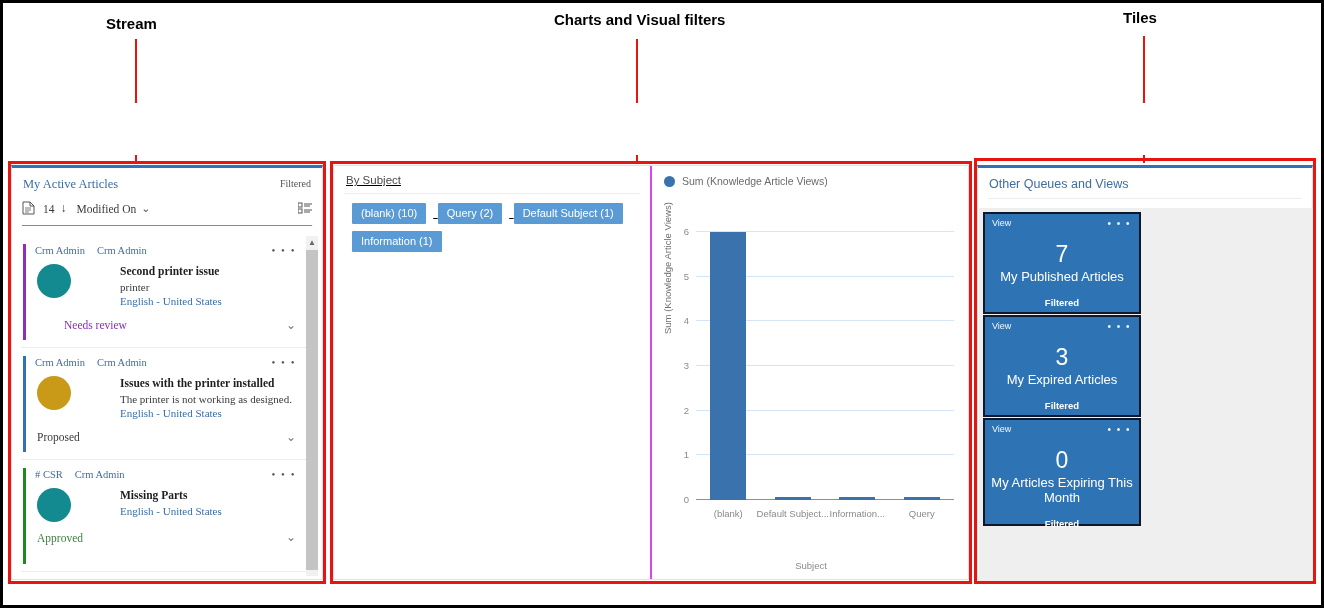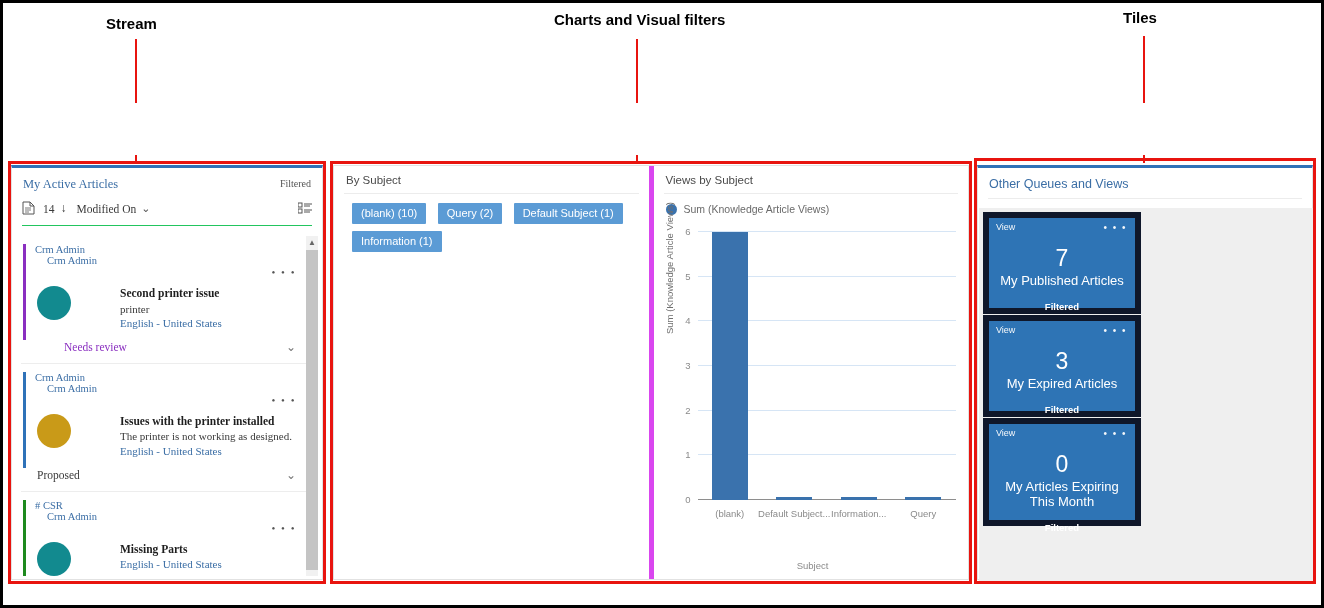--- a/index.html
+++ b/index.html
@@ -153,24 +153,23 @@
     border-bottom: 1px solid #ededed;
     padding: 8px 0 8px 14px;
     min-height: 112px;
   }
   .item-accent {
     position: absolute;
     left: 2px; top: 8px;
     width: 3px; height: 96px;
   }
   .item-head {
-    display: flex; align-items: flex-start;
+    display: flex; align-items: center;
     font-size: 10.5px;
     color: #3b6ea5;
-    flex-direction: column;
   }
   .item-head .owner { margin-left: 0; }
   .item-head .author { margin-left: 12px; }
   .item-head .ellipsis {
     margin-left: auto; margin-right: 10px;
     color: #555; letter-spacing: 1.5px; font-size: 11px;
   }
   .item-body { display: flex; margin-top: 8px; gap: 35px; }
   .avatar {
     width: 34px; height: 34px;
@@ -189,21 +188,21 @@
     display: flex; align-items: center;
     margin-top: 8px; margin-left: 2px;
     font-size: 11.5px;
   }
   .item-foot .chev { margin-left: auto; margin-right: 10px; color:#777; font-size:12px; }
 
   
   #charts { left: 330px; top: 162px; width: 636px; height: 415px; border-top: 1px solid #e2e2e2; }
   .chart-split { display: flex; height: 100%; }
   .chart-half { flex: 1; position: relative; }
-  .chart-half.left { border-right: 5px solid #d946ef; }
+  .chart-half.left { border-right: 2px solid #d946ef; text-decoration: underline; }
   .chart-hd {
     font-size: 11.5px; color: #4a4a4a;
     padding: 8px 0 7px 10px;
     border-bottom: 1px solid #ececec;
     margin: 0 10px;
     padding-left: 0;
   }
   .chart-hd-inner { padding-left: 2px; }
 
   .chips { padding: 9px 0 0 18px; }
@@ -287,21 +286,21 @@
     left: 1px; top: 40px;
     width: 334px; height: 373px;
     background: #efefef;
   }
   .tile {
     position: absolute;
     left: 4px;
     width: 158px;
     background: #2e74b5;
     color: #ffffff;
-    border: 6px solid #0f172a;
+    border: 2px solid #0f172a;
   }
   .tile-top {
     display: flex; justify-content: space-between;
     padding: 4px 8px 0 7px;
     font-size: 9px;
     opacity: .95;
   }
   .tile-top .dots { letter-spacing: 1.5px; font-size: 10px; }
   .tile-num {
     text-align: center;
@@ -467,23 +466,20 @@
         <div class="chips">
           <span class="chip">(blank) (10)</span>
           <span class="chip">Query (2)</span>
           <span class="chip">Default Subject (1)</span>
           <br>
           <span class="chip">Information (1)</span>
         </div>
       </div>
 
       <div class="chart-half">
-        <div class="chart-hd">
-          <span class="chart-hd-inner">Views by Subject</span>
-        </div>
         <div class="legend">
           <span class="legend-dot"></span>
           <span class="legend-text">Sum (Knowledge Article Views)</span>
         </div>
 
         <div class="plot">
           <div class="ylabel">Sum (Knowledge Article Views)</div>
           <div class="plotarea" id="plotarea">
               <div class="gridline zero" style="bottom: 0px;">
                 <span class="ytick">0</span>

